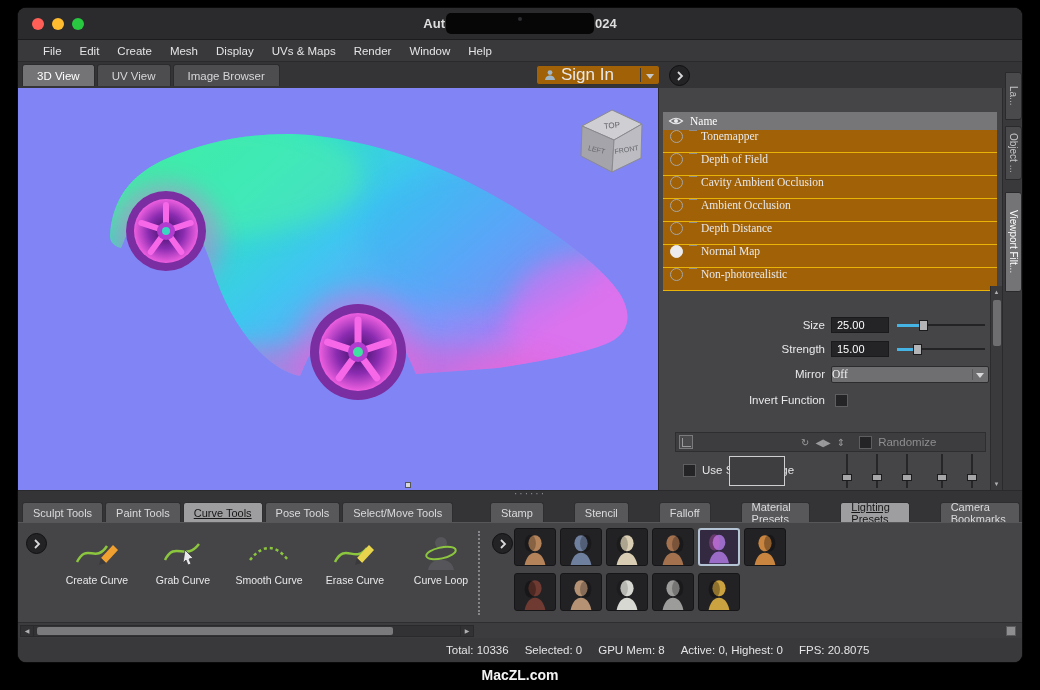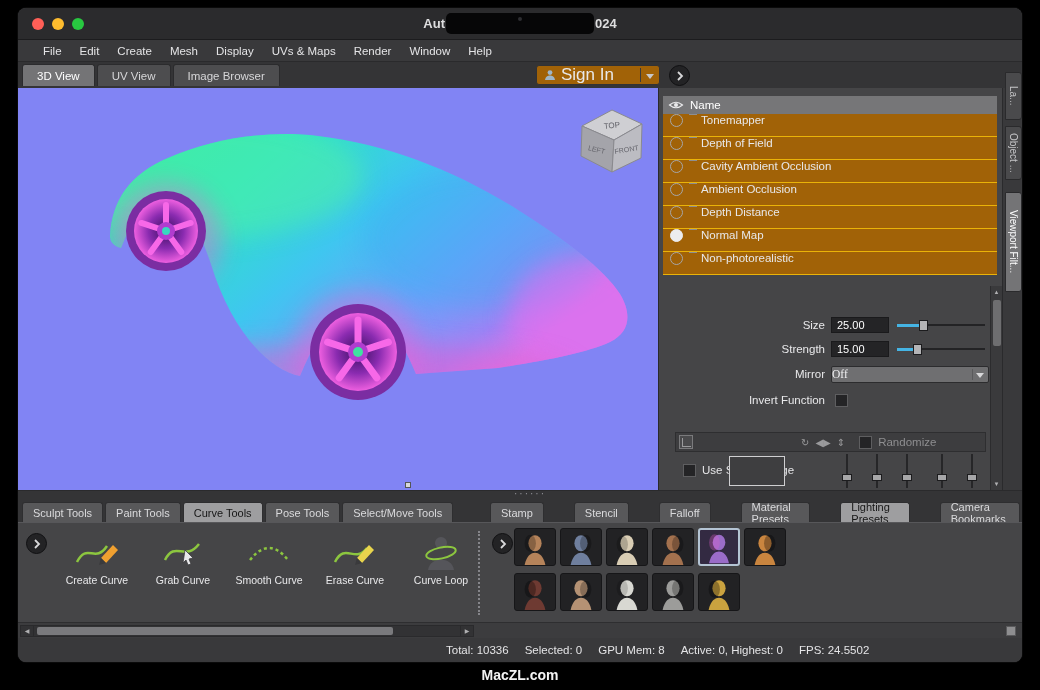--- a/index.html
+++ b/index.html
@@ -33,21 +33,21 @@
 
   
   .main { height:402px; display:flex; position:relative; }
   .viewport { width:640px; height:402px; position:relative; overflow:hidden; }
   .viewport .car-svg { position:absolute; left:0; top:0; }
   .viewcube { position:absolute; right:6px; top:12px; }
   .vp-handle { position:absolute; left:387px; bottom:2px; width:6px; height:6px; background:#d8d8da; border:1px solid #555; }
 
   
   .panel { width:344px; position:relative; background:#454547; border-left:1px solid #2a2a2c; }
-  .flist { position:absolute; left:4px; top:8px; width:334px; }
+  .flist { position:absolute; left:4px; top:24px; width:334px;font-family:Liberation Serif, serif; }
   .flist-header { height:18px; background:#767678; display:flex; align-items:center; gap:6px; padding-left:5px; font-size:11.5px; color:#fff; }
   .frow { height:23px; background:#a16207; border-bottom:1px solid #eab308; display:flex; align-items:flex-start; padding-left:7px; font-size:11.5px; color:#e8e8ea; }
   .radio { width:13px; height:13px; border-radius:50%; border:1.5px solid #a6a6a8; background:transparent; flex:0 0 auto; }
   .radio.on { background:#ececee; border-color:#ececee; }
   .tree-dash { width:8px; height:0; border-top:1px solid #8e8e90; margin:0 4px 0 6px; }
 
   .props { position:absolute; left:0; top:0; right:0; bottom:0; font-size:11.5px; }
   .prow { position:absolute; height:18px; display:flex; align-items:center; }
   .plabel { display:inline-block; width:172px; text-align:right; color:#e8e8ea; padding-right:6px; }
   .pinput { width:58px; height:16px; background:#242426; border:1px solid #1a1a1c; color:#fff; font-size:11px; line-height:15px; padding-left:5px; }
@@ -80,21 +80,21 @@
   .stab { position:absolute; left:2px; width:17px; background:#4a4a4c; border:1px solid #2a2a2c; border-radius:0 3px 3px 0; color:#c6c6c8; font-size:10px; writing-mode:vertical-rl; display:flex; align-items:center; justify-content:center; padding:6px 0; }
   .stab.active { background:#747476; color:#ffffff; }
 
   
   .hstrip { height:10px; background:#343436; position:relative; border-top:1px solid #2a2a2c; }
   .hstrip .dots { position:absolute; left:496px; top:-3px; color:#94949a; letter-spacing:2px; font-size:10px; }
 
   
   .traytabs { height:22px; background:#343436; position:relative; display:flex; align-items:flex-end; padding-left:4px; }
   .ttab { height:20px; display:flex; align-items:center; padding:0 10px; font-size:11px; color:#dadadc; background:#58585a; border:1px solid #2e2e30; border-bottom:none; border-radius:3px 3px 0 0; margin-right:2px; }
-  .ttab.active { background:#9e9ea0; color:#161616; }
+  .ttab.active { background:#9e9ea0; color:#161616;text-decoration:underline; }
   .traytabs .rgroup { position:absolute; left:472px; bottom:0; display:flex; align-items:flex-end;gap:28px; }
 
   
   .tray { height:100px; background:#454547; position:relative; border-top:1px solid #57575a; }
   .tray .chev-left { position:absolute; left:8px; top:10px; }
   .tray .chev-right { position:absolute; left:474px; top:10px; }
   .tools { position:absolute; left:36px; top:10px; display:flex; }
   .tool { width:86px; text-align:center; }
   .tool .ticon { height:38px; display:flex; align-items:center; justify-content:center; }
   .tool .tlabel { font-size:10.5px; color:#e8e8ea; margin-top:3px; }
@@ -614,18 +614,18 @@
       <span class="hbtn right">▶</span>
     </div>
     <span class="corner-box"></span>
   </div>
 
   <div class="statusbar">
     <span>Total: 10336</span>
     <span>Selected: 0</span>
     <span>GPU Mem: 8</span>
     <span>Active: 0, Highest: 0</span>
-    <span>FPS: 24.5502</span>
+    <span>FPS: 20.8075</span>
   </div>
 
 </div>
 
 <div class="brand">MacZL.com</div>
 
 </body></html>

